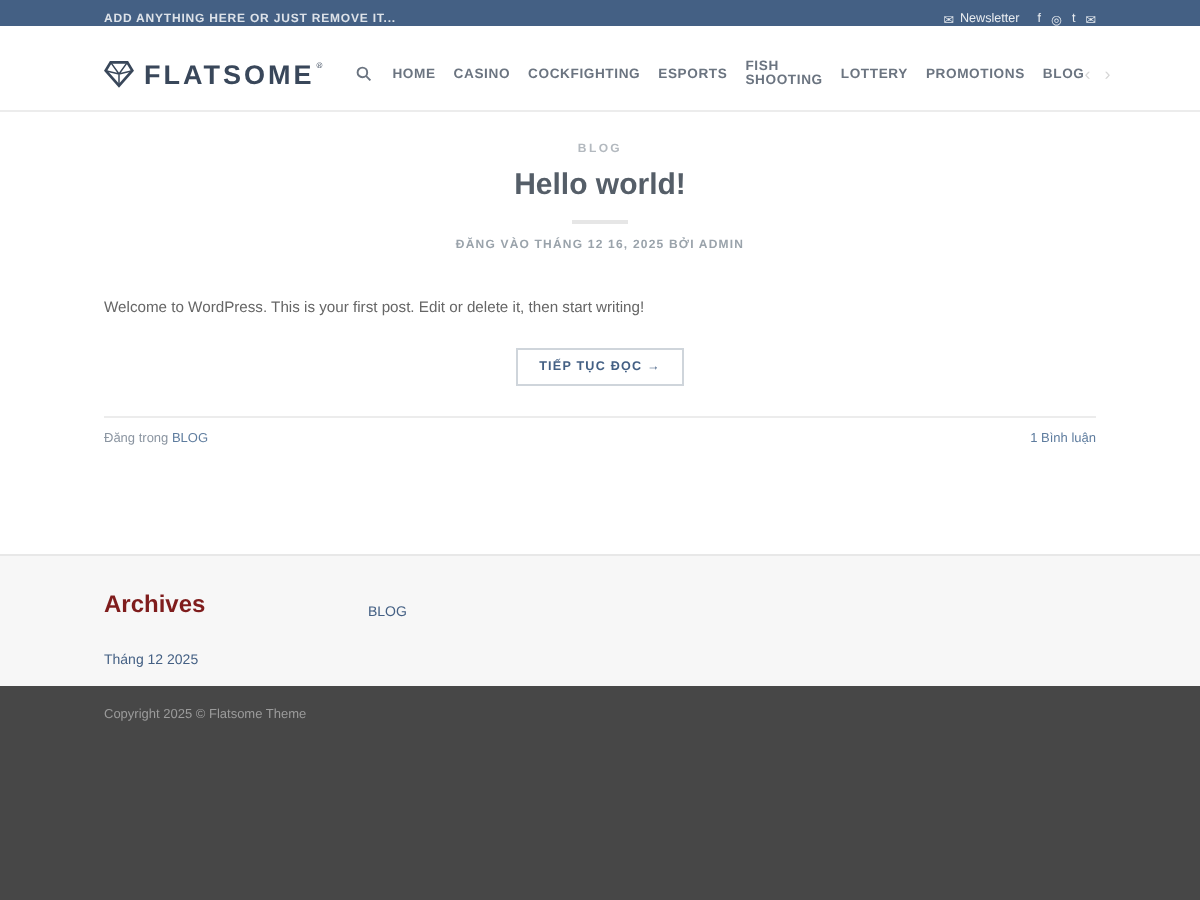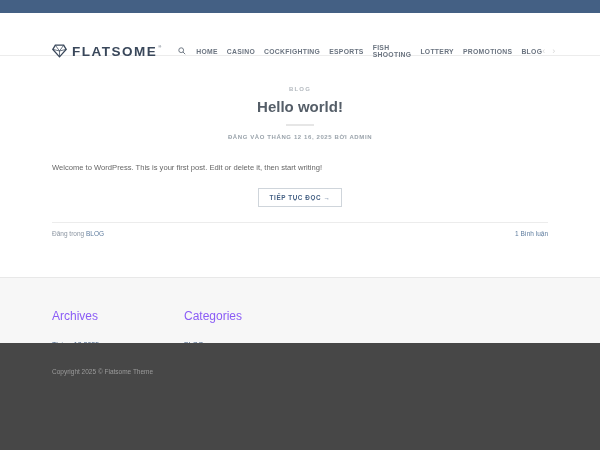--- a/index.html
+++ b/index.html
@@ -1,18 +1,18 @@
 <!DOCTYPE html>
 <html style="--topbar-bg: #446084; --accent: #446084; --sidebar-link: #5e7c9e; --search-button-bg: #2d3136; --dark-footer-bg: #474747;"><head>
 <meta charset="utf-8">
 <style>
   html,body{margin:0;padding:0;background:#fff;}
   body{font-family:"Liberation Sans", sans-serif; -webkit-font-smoothing:antialiased;}
   .page{width:600px;height:450px;overflow:hidden;display:flex;flex-direction:column;background:#fff;}
-  .container{width:496px;margin:17px auto;}
+  .container{width:496px;margin:3px auto;}
 
   
   .topbar{height:13px;background:var(--topbar-bg,#446084);flex:0 0 auto;}
   .topbar-inner{height:13px;display:flex;align-items:center;justify-content:space-between;}
   .topbar-msg{font-size:6px;letter-spacing:.4px;color:rgba(255,255,255,.82);font-weight:bold;}
   .topbar-right{display:flex;align-items:center;gap:9px;}
   .newsletter{display:flex;align-items:center;gap:3px;font-size:6.3px;color:rgba(255,255,255,.88);cursor:pointer;}
   .social{display:flex;align-items:center;gap:5px;}
   .social span{font-size:6.3px;color:rgba(255,255,255,.88);cursor:pointer;}
 
@@ -50,21 +50,21 @@
   .search-submit{width:33px;min-height:37px;background:var(--search-button-bg,#2d3136);color:#fff;border:none;font-size:6.5px;line-height:1.9;padding:2px;cursor:pointer;font-family:inherit;}
   .widget-title{font-size:12px;font-weight:bold;color:#555;margin:21px 0 0;}
   .sidebar a{color:var(--sidebar-link,#5e7c9e);font-size:7px;text-decoration:none;cursor:pointer;}
   .recent-post-link{display:inline-block;margin-top:10px;}
   .comment-item{margin-top:9px;font-size:7px;line-height:1.85;color:#666;}
 
   
   .footer-light{height:66px;background:#f7f7f7;border-top:1px solid #e8e8e8;flex:0 0 auto;box-sizing:border-box;overflow:hidden;}
   .footer-light-inner{display:flex;padding-top:14px;}
   .footer-col{width:132px;}
-  .footer-col h4{font-size:12px;font-weight:normal;color:#8b5cf6;margin:0 0 10px;}
+  .footer-col h4{font-size:12px;font-weight:bold;color:#7f1d1d;margin:0 0 10px;}
   .footer-col a{font-size:7px;color:var(--accent,#446084);text-decoration:none;cursor:pointer;}
 
   
   .footer-dark{background:var(--dark-footer-bg,#474747);flex:1 1 auto;}
   .copyright{font-size:6.5px;color:#9b9b9b;padding-top:8px;}
 </style>
 </head>
 <body>
 
 <div class="page">
@@ -146,21 +146,20 @@
     </div>
   </div>
 
   <div class="footer-light">
     <div class="container footer-light-inner">
       <div class="footer-col">
         <h4>Archives</h4>
         <a>Tháng 12 2025</a>
       </div>
       <div class="footer-col">
-        <h4>Categories</h4>
         <a>BLOG</a>
       </div>
     </div>
   </div>
 
   <div class="footer-dark">
     <div class="container">
       <div class="copyright">Copyright 2025 © Flatsome Theme</div>
     </div>
   </div>

